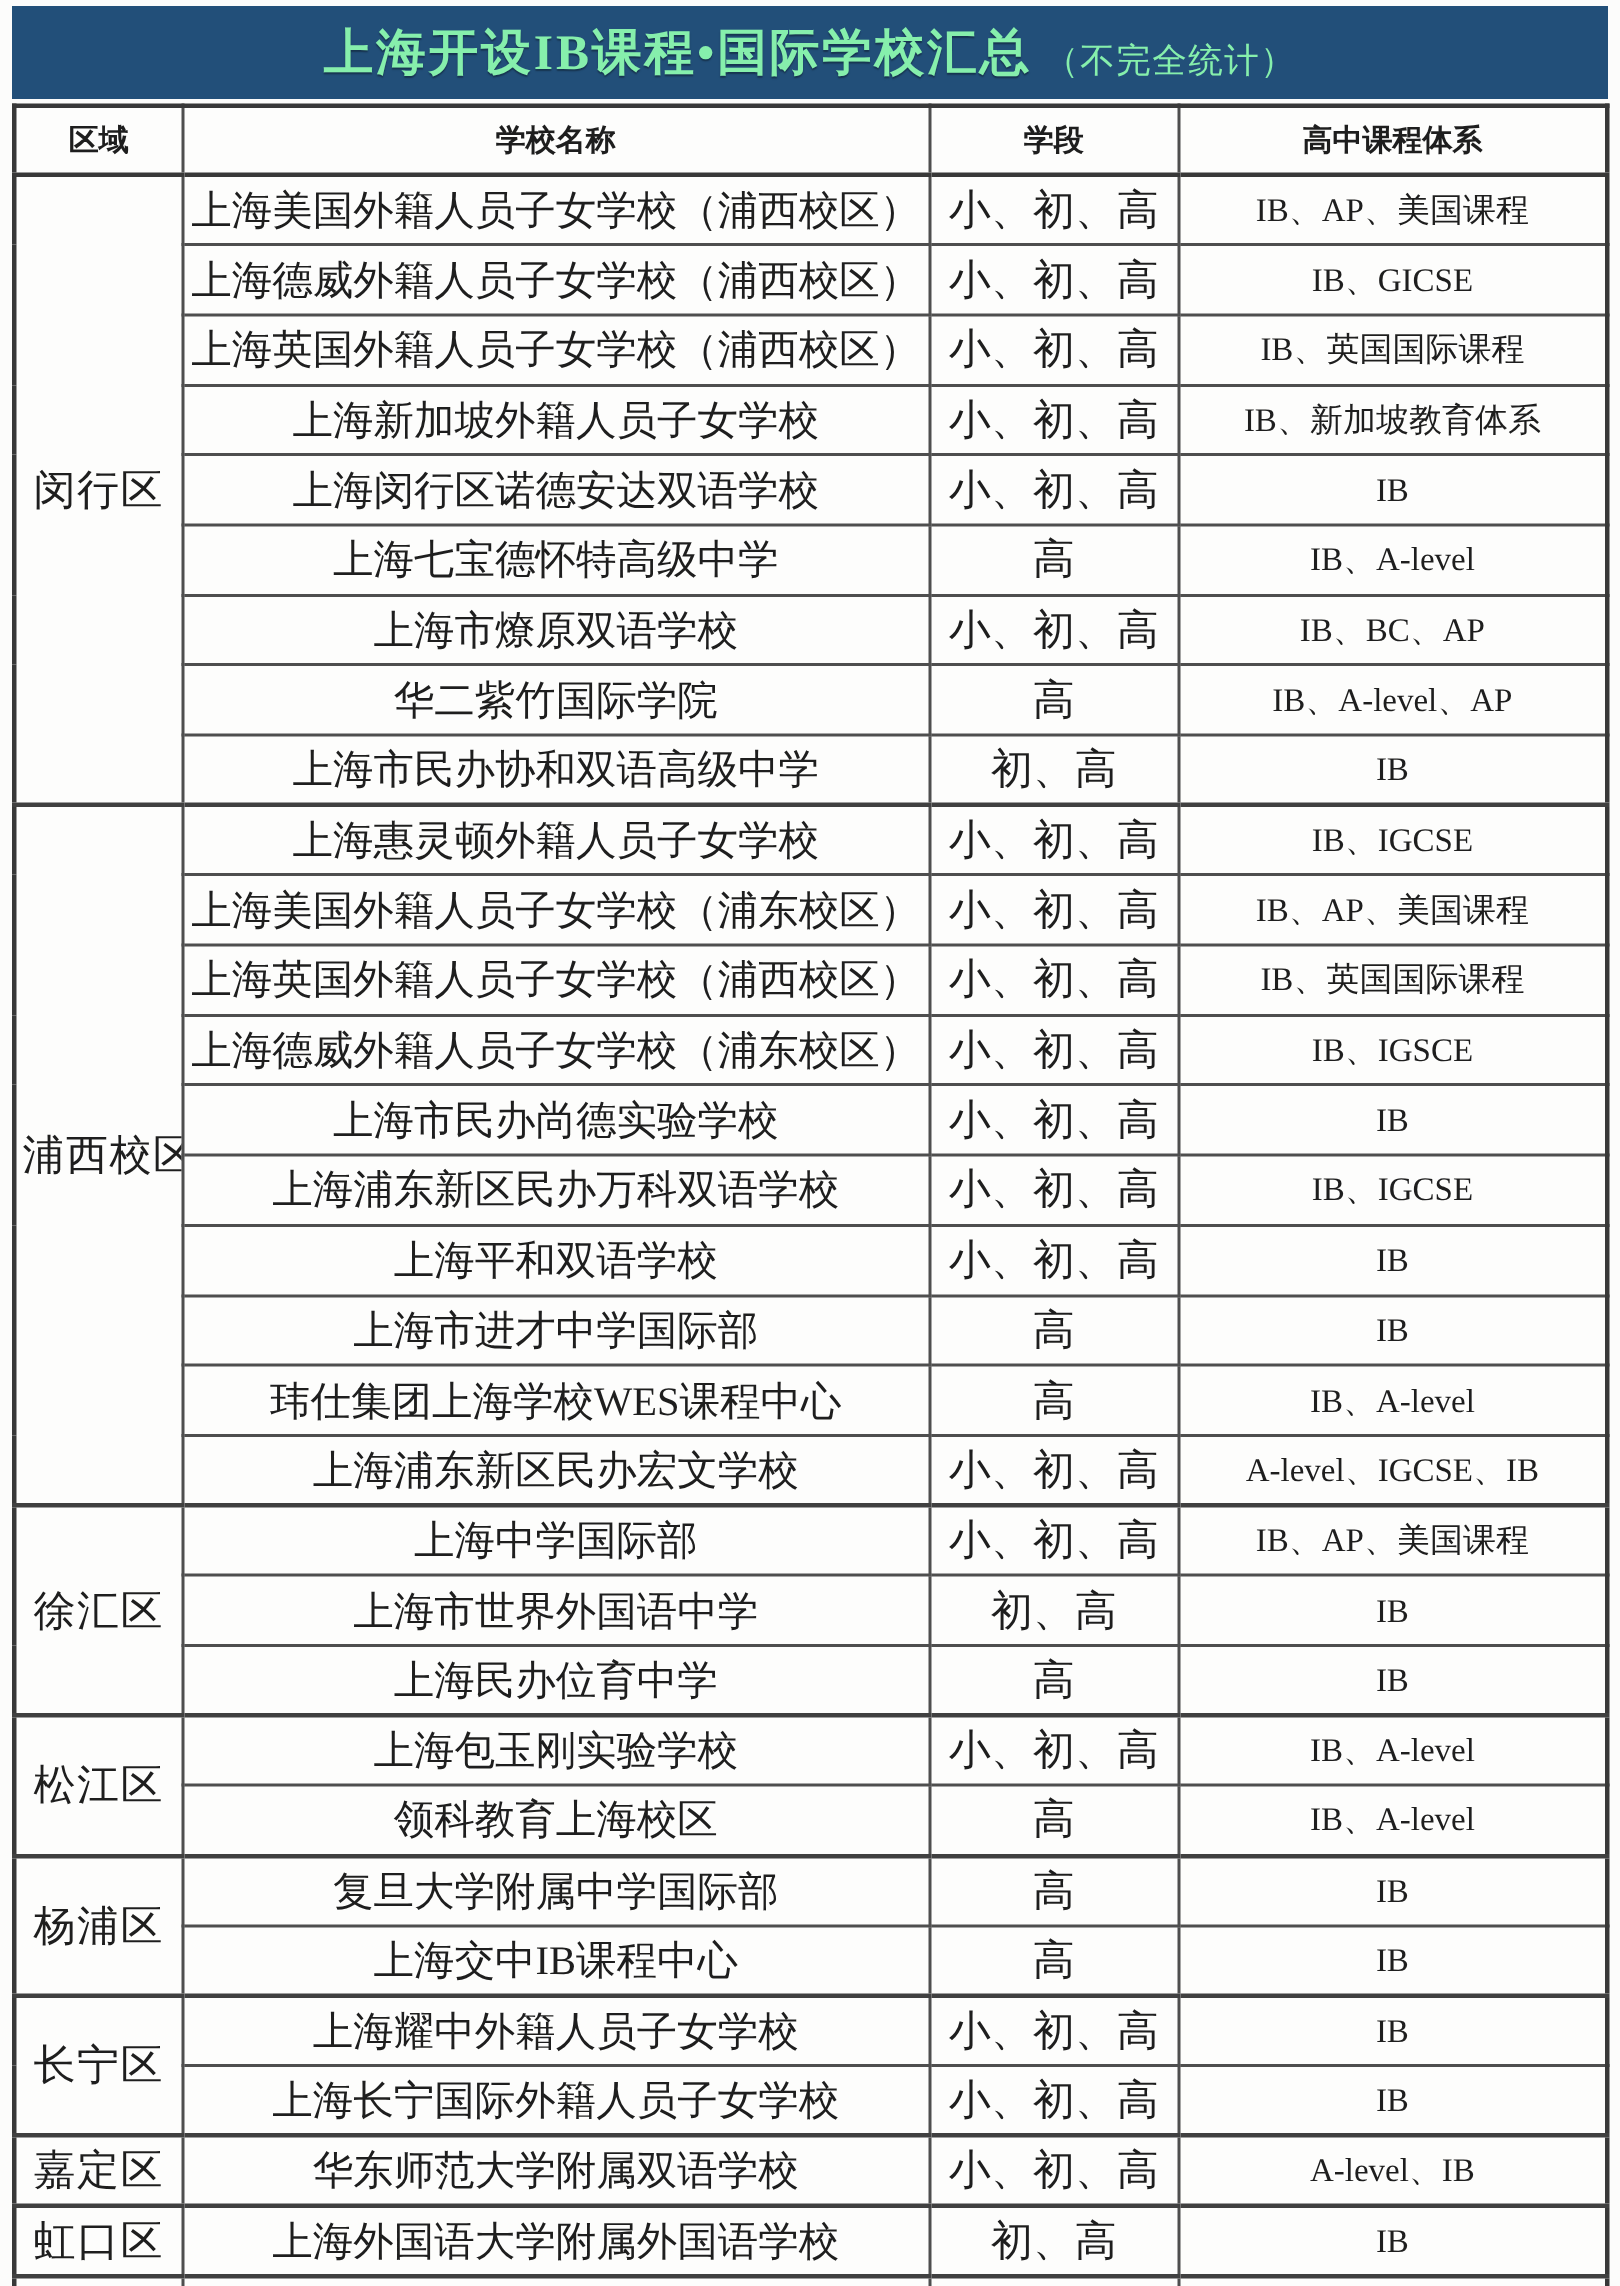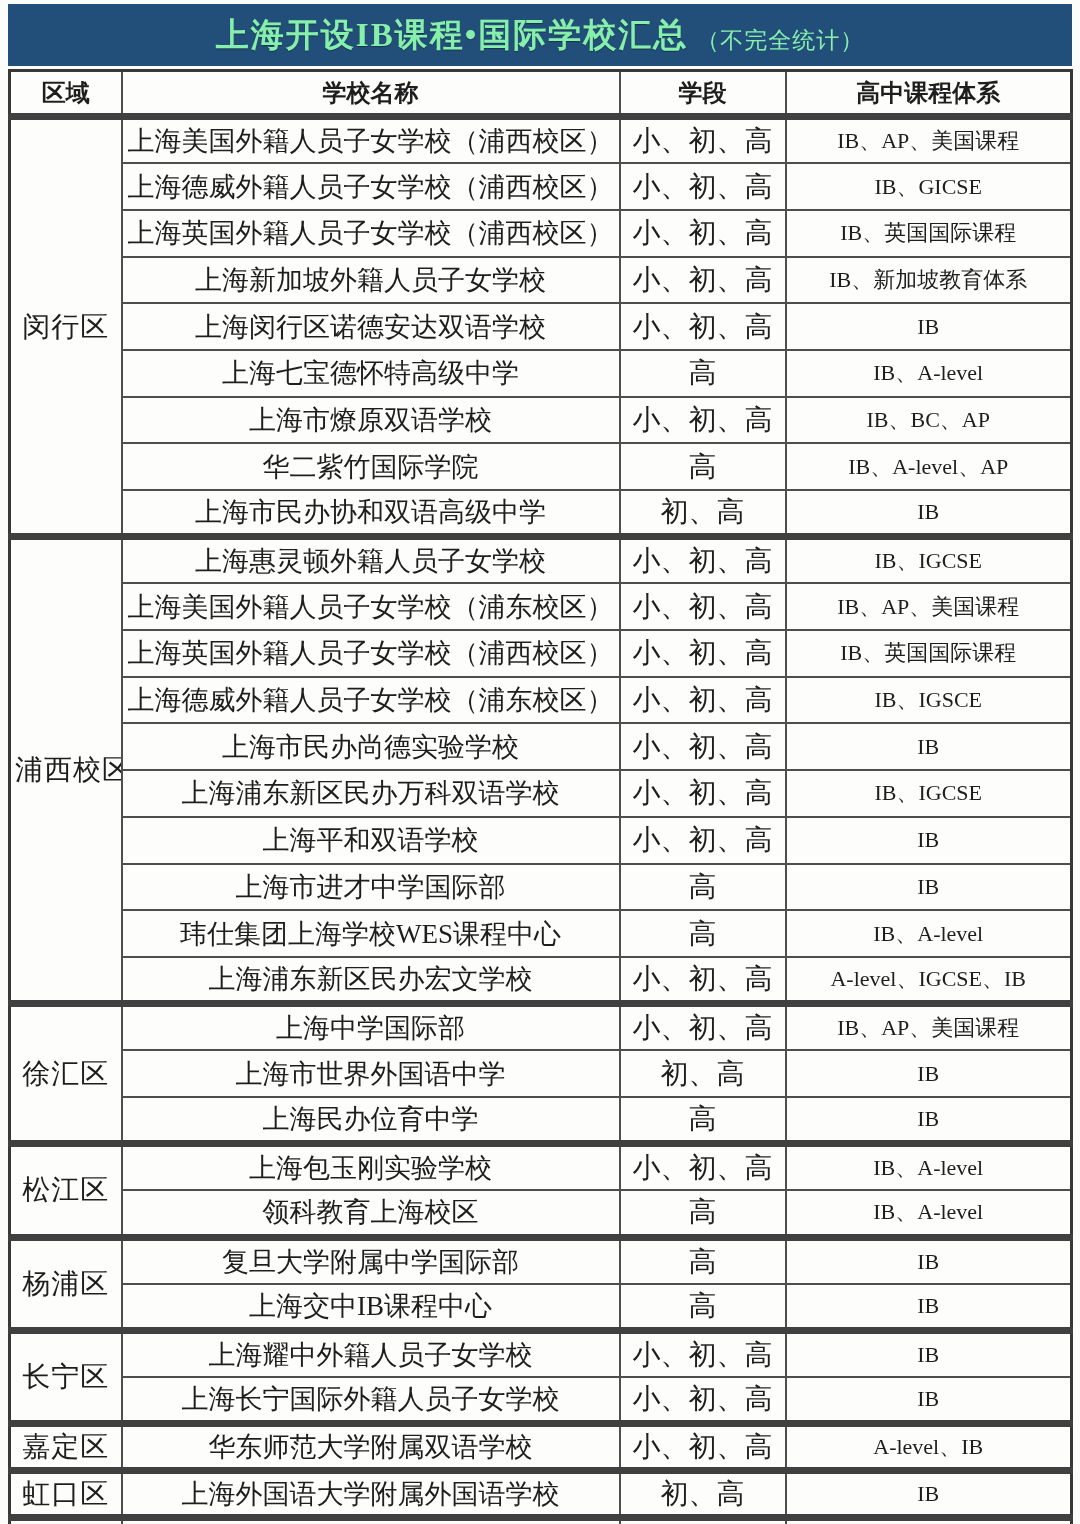--- a/index.html
+++ b/index.html
@@ -35,26 +35,26 @@
   th, td {
     border: 2px solid #4e4e4e;
     text-align: center;
     vertical-align: middle;
     padding: 0 4px;
     overflow: hidden;
     white-space: nowrap;
   }
   thead tr { height: 46px; }
   th {
-    font-size: 24px; font-weight: bold;
+    font-size: 20px; font-weight: bold;
     border-bottom: 3px solid #383838;
     background: #fdfdfc;
   }
   tbody tr { height: 46.7px; }
-  tbody tr.group-start td { border-top: 7px solid #404040; margin-left: 40px; }
+  tbody tr.group-start td { border-top: 3px solid #404040; margin-left: 40px; }
   td.district   { font-size: 28px; letter-spacing: 1px; }
   td.school     { font-size: 27px; }
   td.stage      { font-size: 28px; }
   td.curriculum { font-size: 22px; }
 </style>
 </head>
 <body>
 
 <div class="page">
 

